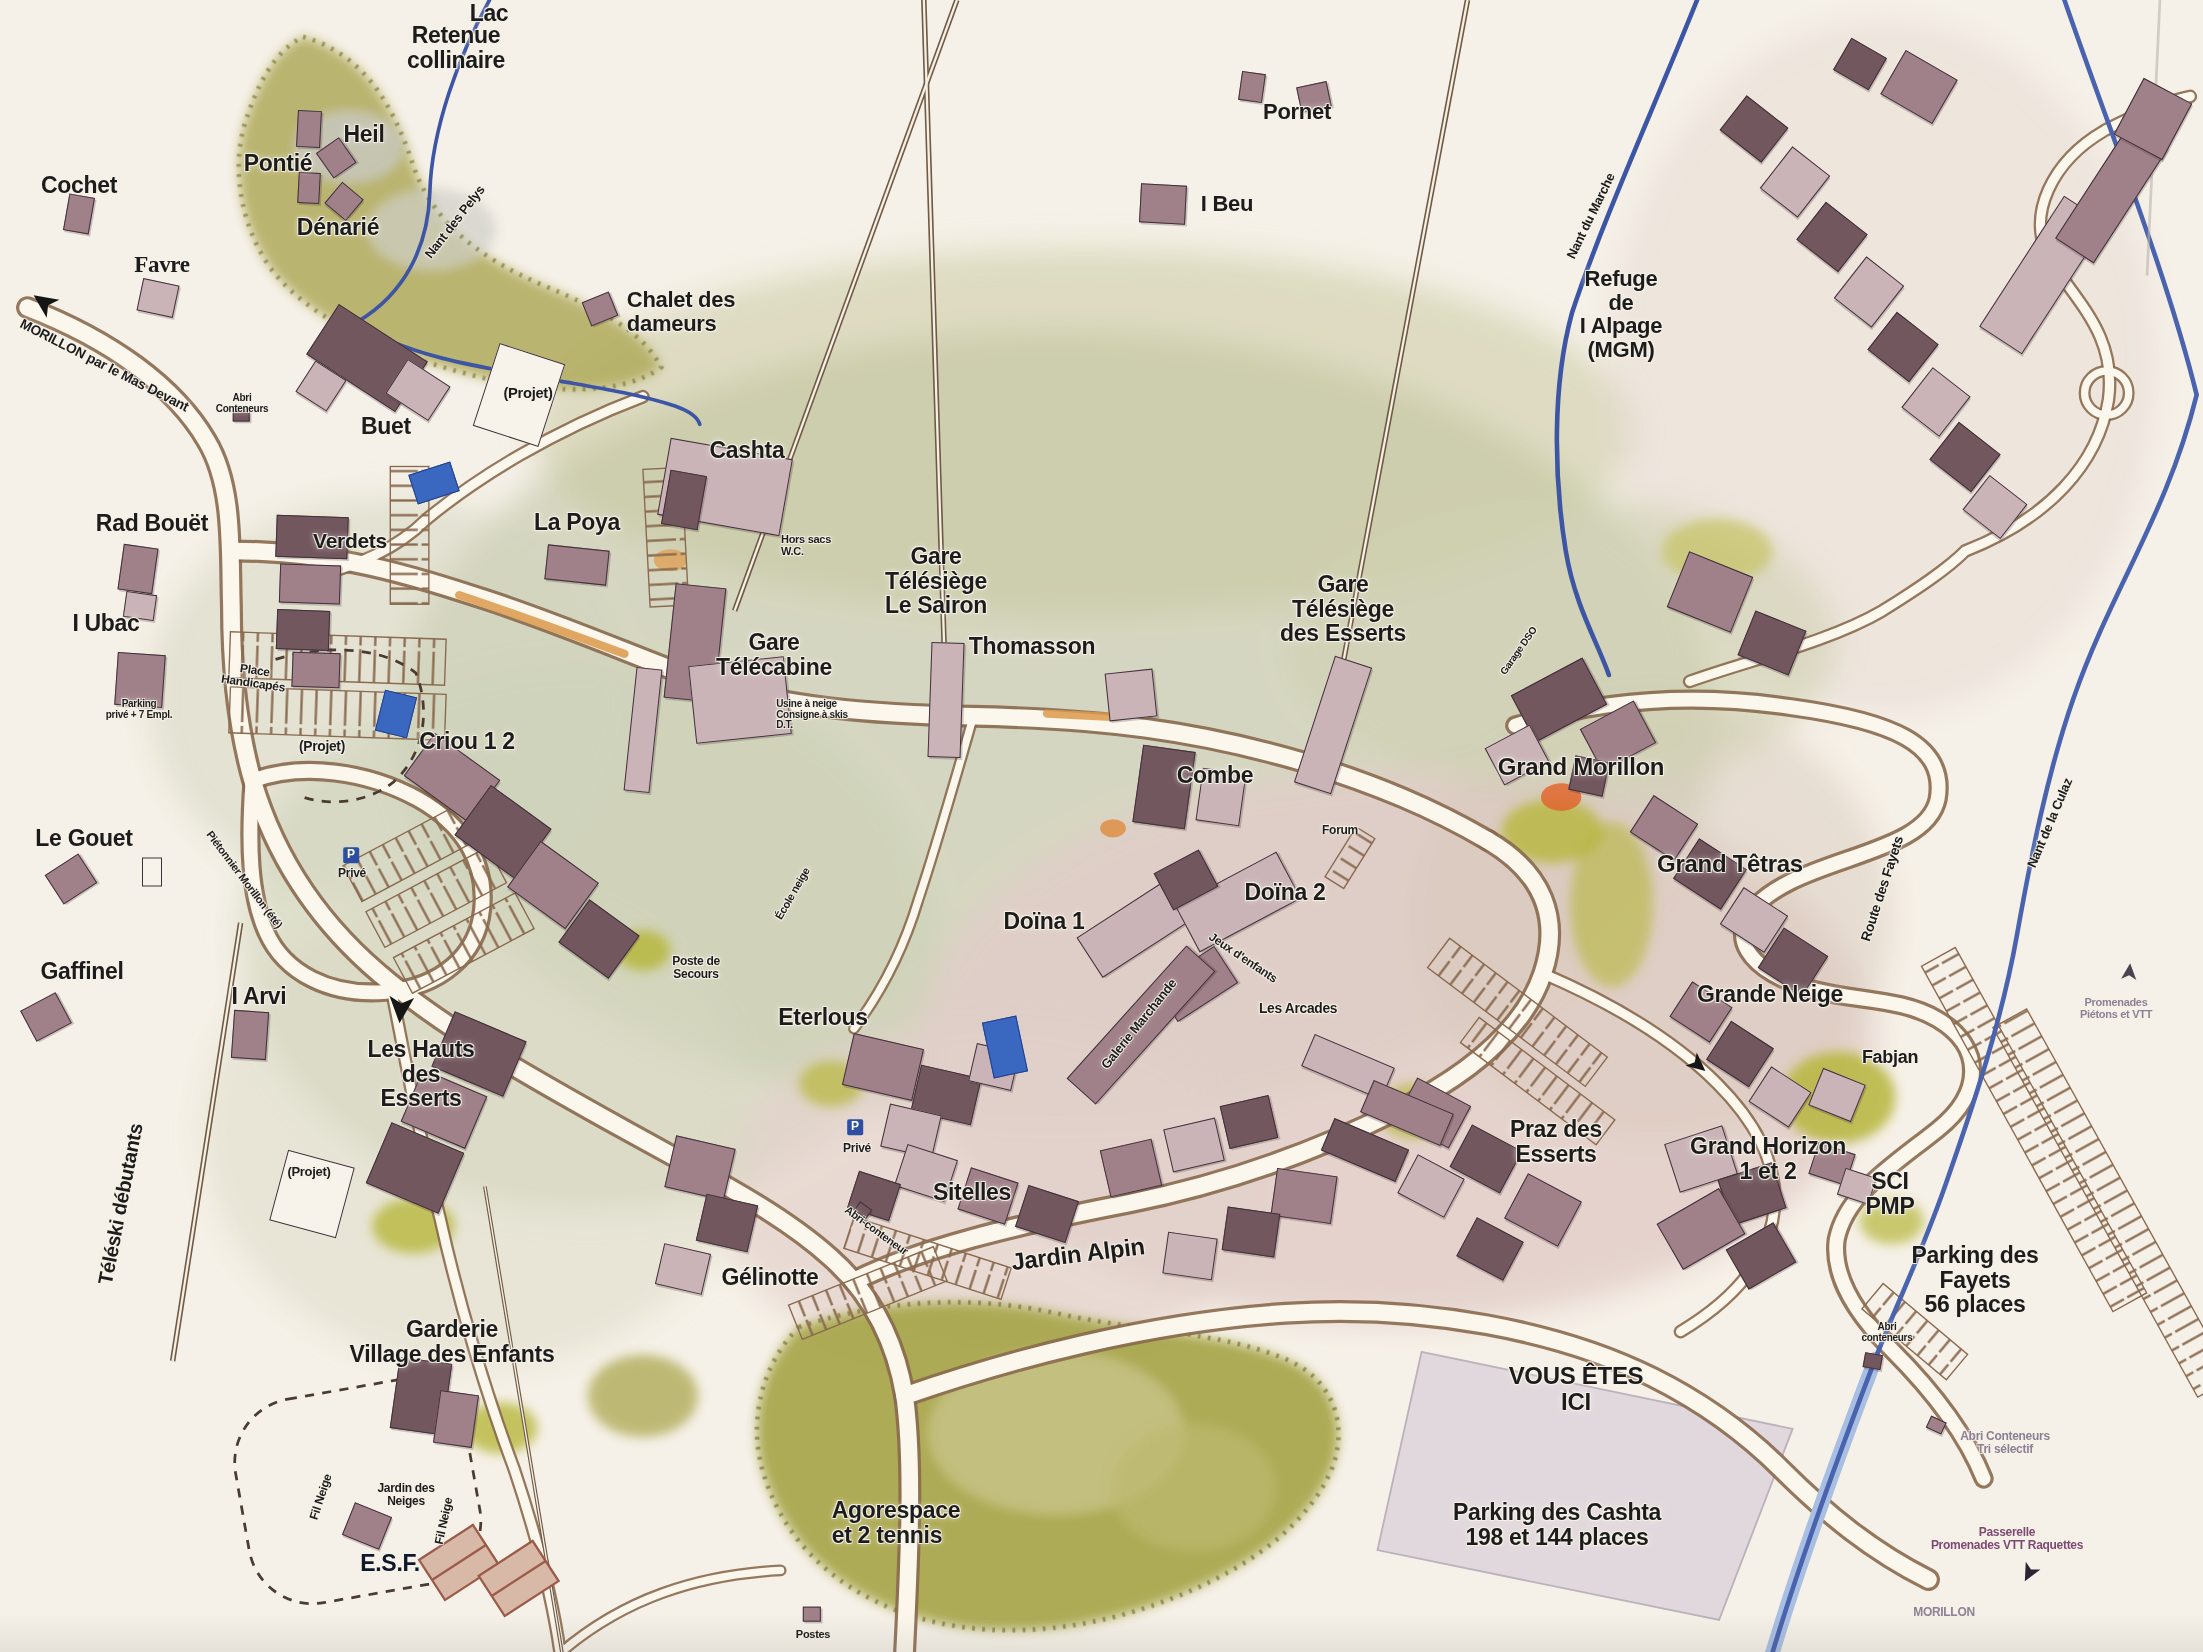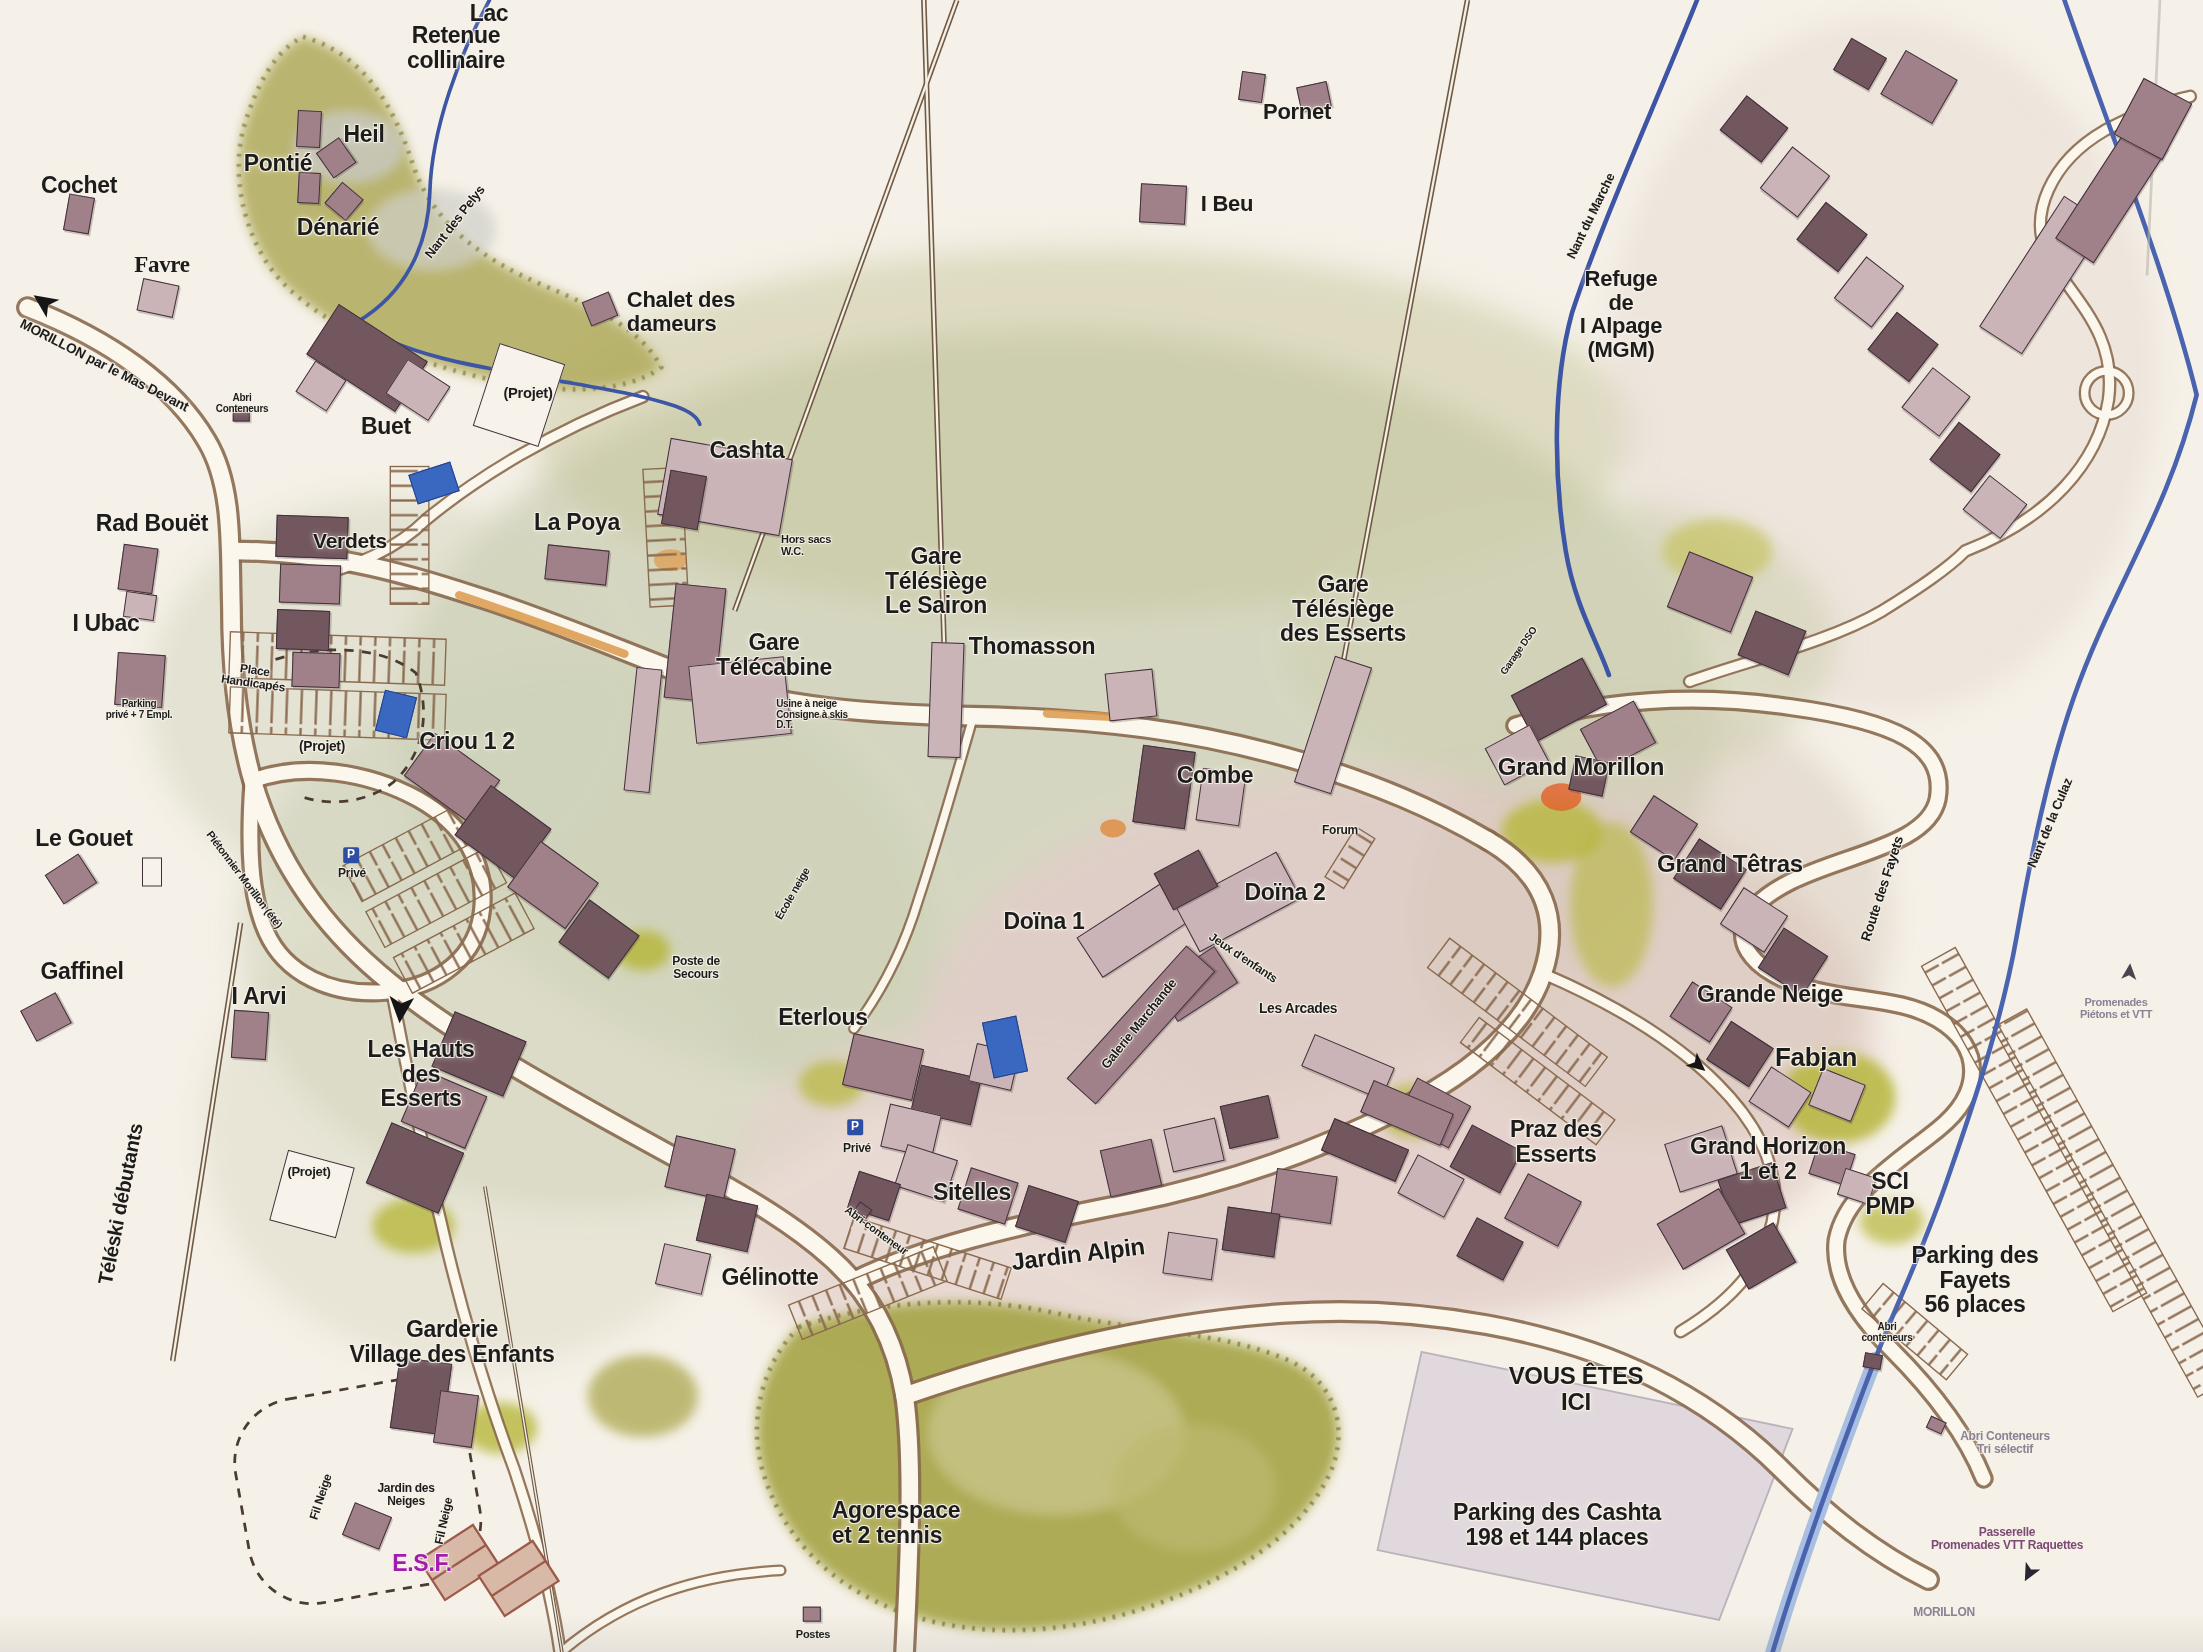--- a/index.html
+++ b/index.html
@@ -410,21 +410,21 @@
       </div>
       <div class="map-label" style="left: 1581px; top: 767px; font-size: 24px; color: rgb(28, 28, 28); transform: translate(-50%, -50%) rotate(0deg);">
         <div>Grand Morillon</div>
       </div>
       <div class="map-label" style="left: 1730px; top: 864px; font-size: 24px; color: rgb(28, 28, 28); transform: translate(-50%, -50%) rotate(0deg);">
         <div>Grand Têtras</div>
       </div>
       <div class="map-label" style="left: 1770px; top: 994px; font-size: 23px; color: rgb(28, 28, 28); transform: translate(-50%, -50%) rotate(0deg);">
         <div>Grande Neige</div>
       </div>
-      <div class="map-label" style="left: 1792px; top: 1058px; font-size: 26px; color: rgb(28, 28, 28); transform: translate(-50%, -50%) rotate(0deg); padding-left: 48px;">
+      <div class="map-label" style="left: 1866px; top: 1058px; font-size: 18px; color: rgb(28, 28, 28); transform: translate(-50%, -50%) rotate(0deg); padding-left: 48px;">
         <div>Fabjan</div>
       </div>
       <div class="map-label" style="left: 1883px; top: 889px; font-size: 13.8px; color: rgb(28, 28, 28); transform: translate(-50%, -50%) rotate(-72deg);">
         <div>Route des Fayets</div>
       </div>
       <div class="map-label" style="left: 2050px; top: 823px; font-size: 13px; color: rgb(28, 28, 28); transform: translate(-50%, -50%) rotate(-67deg);">
         <div>Nant de la Culaz</div>
       </div>
       <div class="map-label" style="left: 1591px; top: 216px; font-size: 13px; color: rgb(28, 28, 28); transform: translate(-50%, -50%) rotate(-64deg);">
         <div>Nant du Marche</div>
@@ -552,21 +552,21 @@
         <div>et 2 tennis</div>
       </div>
       <div class="map-label" style="left: 452px; top: 1342px; font-size: 23px; color: rgb(28, 28, 28); transform: translate(-50%, -50%) rotate(0deg);">
         <div>Garderie</div>
         <div>Village des Enfants</div>
       </div>
       <div class="map-label" style="left: 406px; top: 1495px; font-size: 12px; color: rgb(28, 28, 28); transform: translate(-50%, -50%) rotate(0deg);">
         <div>Jardin des</div>
         <div>Neiges</div>
       </div>
-      <div class="map-label" style="left: 390px; top: 1563px; font-size: 23px; color: #a21caf; transform: translate(-50%, -50%) rotate(0deg); margin-left: 32px;">
+      <div class="map-label" style="left: 390px; top: 1563px; font-size: 23px; color: #0f172a; transform: translate(-50%, -50%) rotate(0deg);">
         <div>E.S.F.</div>
       </div>
       <div class="map-label" style="left: 321px; top: 1497px; font-size: 12px; color: rgb(28, 28, 28); transform: translate(-50%, -50%) rotate(-72deg);">
         <div>Fil Neige</div>
       </div>
       <div class="map-label" style="left: 444px; top: 1521px; font-size: 12px; color: rgb(28, 28, 28); transform: translate(-50%, -50%) rotate(-78deg);">
         <div>Fil Neige</div>
       </div>
       <div class="map-label" style="left: 972px; top: 1192px; font-size: 23px; color: rgb(28, 28, 28); transform: translate(-50%, -50%) rotate(0deg);">
         <div>Sitelles</div>

